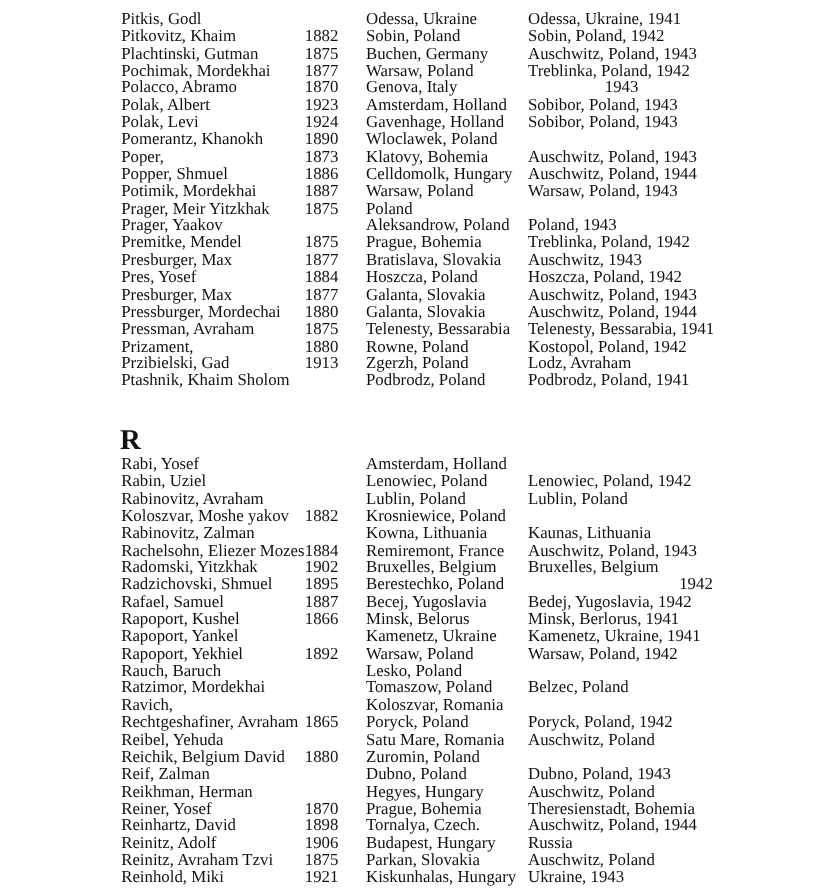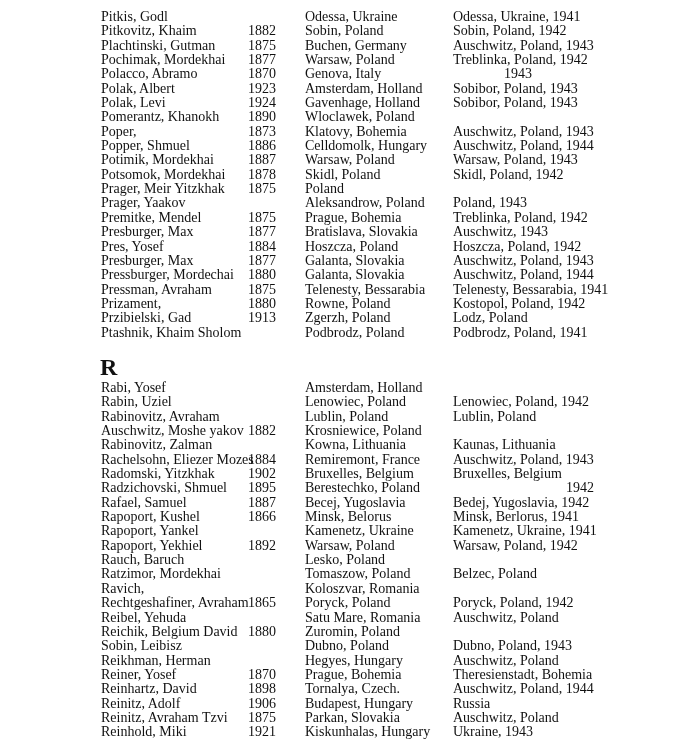--- a/index.html
+++ b/index.html
@@ -5,23 +5,23 @@
   html, body { margin: 0; padding: 0; background: #ffffff; }
   body {
     width: 693px; height: 747px; overflow: hidden; position: relative;
     font-family: "Liberation Serif", "DejaVu Serif", serif;
     color: #111111;
   }
   .page { position: absolute; left: 0; top: 0; width: 693px; height: 747px; background: #fff; }
   .block { position: absolute; left: 0; width: 693px; }
   .row { position: relative; height: 14.35px; font-size: 14px; line-height: 14.35px; white-space: nowrap; }
   .c-name { position: absolute; left: 101px; }
-  .c-year { position: absolute; left: 242px; width: 40px; text-align: center; }
+  .c-year { position: absolute; left: 254px; width: 40px; text-align: left; }
   .c-place { position: absolute; left: 305px; }
-  .c-death { position: absolute; left: 453px; }
+  .c-death { position: absolute; left: 440px; }
   .c-death.indent { left: 504px; }
   .c-death.indent2 { left: 526px; margin-left: 40px; }
   .heading {
     position: absolute; left: 100px; top: 354px;
     font-size: 24px; font-weight: bold; line-height: 26px;
   }
   #block-p { top: 10px; }
   #block-r { top: 381px; }
 </style>
 </head>
@@ -89,26 +89,20 @@
         <span class="c-place">Celldomolk, Hungary</span>
         <span class="c-death">Auschwitz, Poland, 1944</span>
       </div>
       <div class="row">
         <span class="c-name">Potimik, Mordekhai</span>
         <span class="c-year">1887</span>
         <span class="c-place">Warsaw, Poland</span>
         <span class="c-death">Warsaw, Poland, 1943</span>
       </div>
       <div class="row">
-        <span class="c-name">Potsomok, Mordekhai</span>
-        <span class="c-year">1878</span>
-        <span class="c-place">Skidl, Poland</span>
-        <span class="c-death">Skidl, Poland, 1942</span>
-      </div>
-      <div class="row">
         <span class="c-name">Prager, Meir Yitzkhak</span>
         <span class="c-year">1875</span>
         <span class="c-place">Poland</span>
         <span class="c-death"></span>
       </div>
       <div class="row">
         <span class="c-name">Prager, Yaakov</span>
         <span class="c-year"></span>
         <span class="c-place">Aleksandrow, Poland</span>
         <span class="c-death">Poland, 1943</span>
@@ -152,21 +146,21 @@
       <div class="row">
         <span class="c-name">Prizament,</span>
         <span class="c-year">1880</span>
         <span class="c-place">Rowne, Poland</span>
         <span class="c-death">Kostopol, Poland, 1942</span>
       </div>
       <div class="row">
         <span class="c-name">Przibielski, Gad</span>
         <span class="c-year">1913</span>
         <span class="c-place">Zgerzh, Poland</span>
-        <span class="c-death">Lodz, Poland</span>
+        <span class="c-death">Lodz, Avraham</span>
       </div>
       <div class="row">
         <span class="c-name">Ptashnik, Khaim Sholom</span>
         <span class="c-year"></span>
         <span class="c-place">Podbrodz, Poland</span>
         <span class="c-death">Podbrodz, Poland, 1941</span>
       </div>
     </div>
   <div class="heading">R</div>
   <div class="block" id="block-r">
@@ -182,21 +176,21 @@
         <span class="c-place">Lenowiec, Poland</span>
         <span class="c-death">Lenowiec, Poland, 1942</span>
       </div>
       <div class="row">
         <span class="c-name">Rabinovitz, Avraham</span>
         <span class="c-year"></span>
         <span class="c-place">Lublin, Poland</span>
         <span class="c-death">Lublin, Poland</span>
       </div>
       <div class="row">
-        <span class="c-name">Auschwitz, Moshe yakov</span>
+        <span class="c-name">Koloszvar, Moshe yakov</span>
         <span class="c-year">1882</span>
         <span class="c-place">Krosniewice, Poland</span>
         <span class="c-death"></span>
       </div>
       <div class="row">
         <span class="c-name">Rabinovitz, Zalman</span>
         <span class="c-year"></span>
         <span class="c-place">Kowna, Lithuania</span>
         <span class="c-death">Kaunas, Lithuania</span>
       </div>
@@ -272,21 +266,21 @@
         <span class="c-place">Satu Mare, Romania</span>
         <span class="c-death">Auschwitz, Poland</span>
       </div>
       <div class="row">
         <span class="c-name">Reichik, Belgium David</span>
         <span class="c-year">1880</span>
         <span class="c-place">Zuromin, Poland</span>
         <span class="c-death"></span>
       </div>
       <div class="row">
-        <span class="c-name">Sobin, Leibisz</span>
+        <span class="c-name">Reif, Zalman</span>
         <span class="c-year"></span>
         <span class="c-place">Dubno, Poland</span>
         <span class="c-death">Dubno, Poland, 1943</span>
       </div>
       <div class="row">
         <span class="c-name">Reikhman, Herman</span>
         <span class="c-year"></span>
         <span class="c-place">Hegyes, Hungary</span>
         <span class="c-death">Auschwitz, Poland</span>
       </div>

